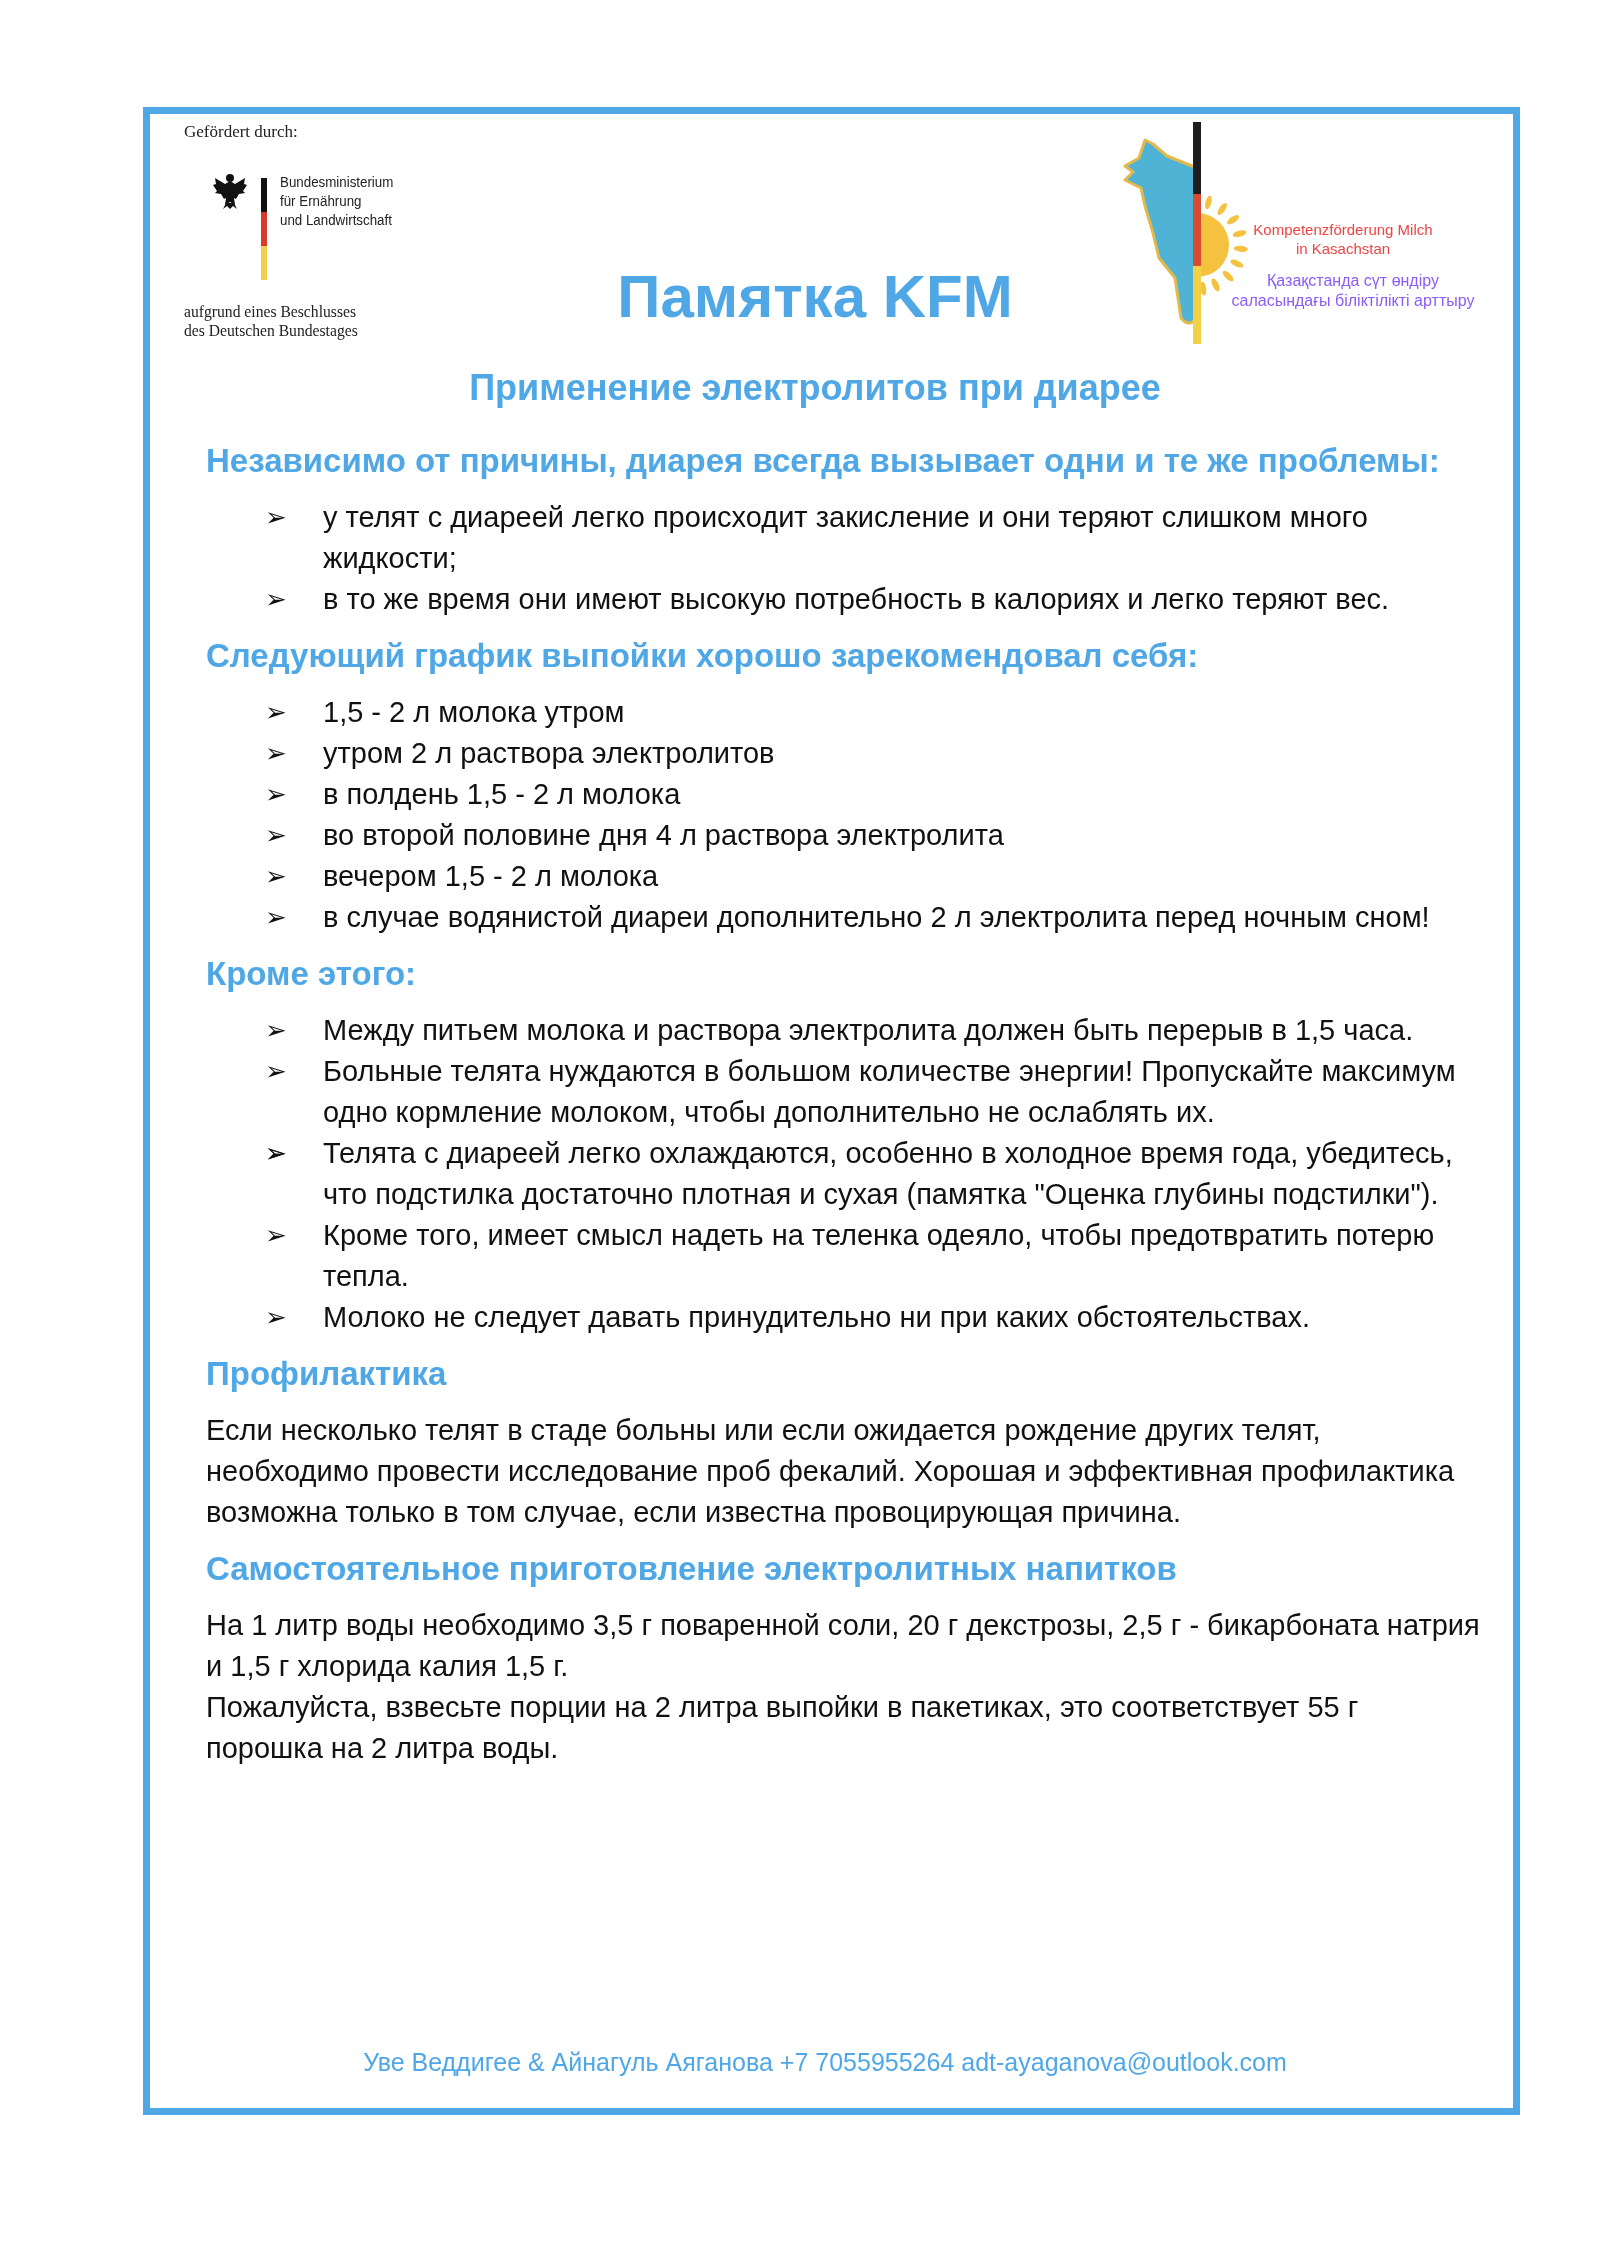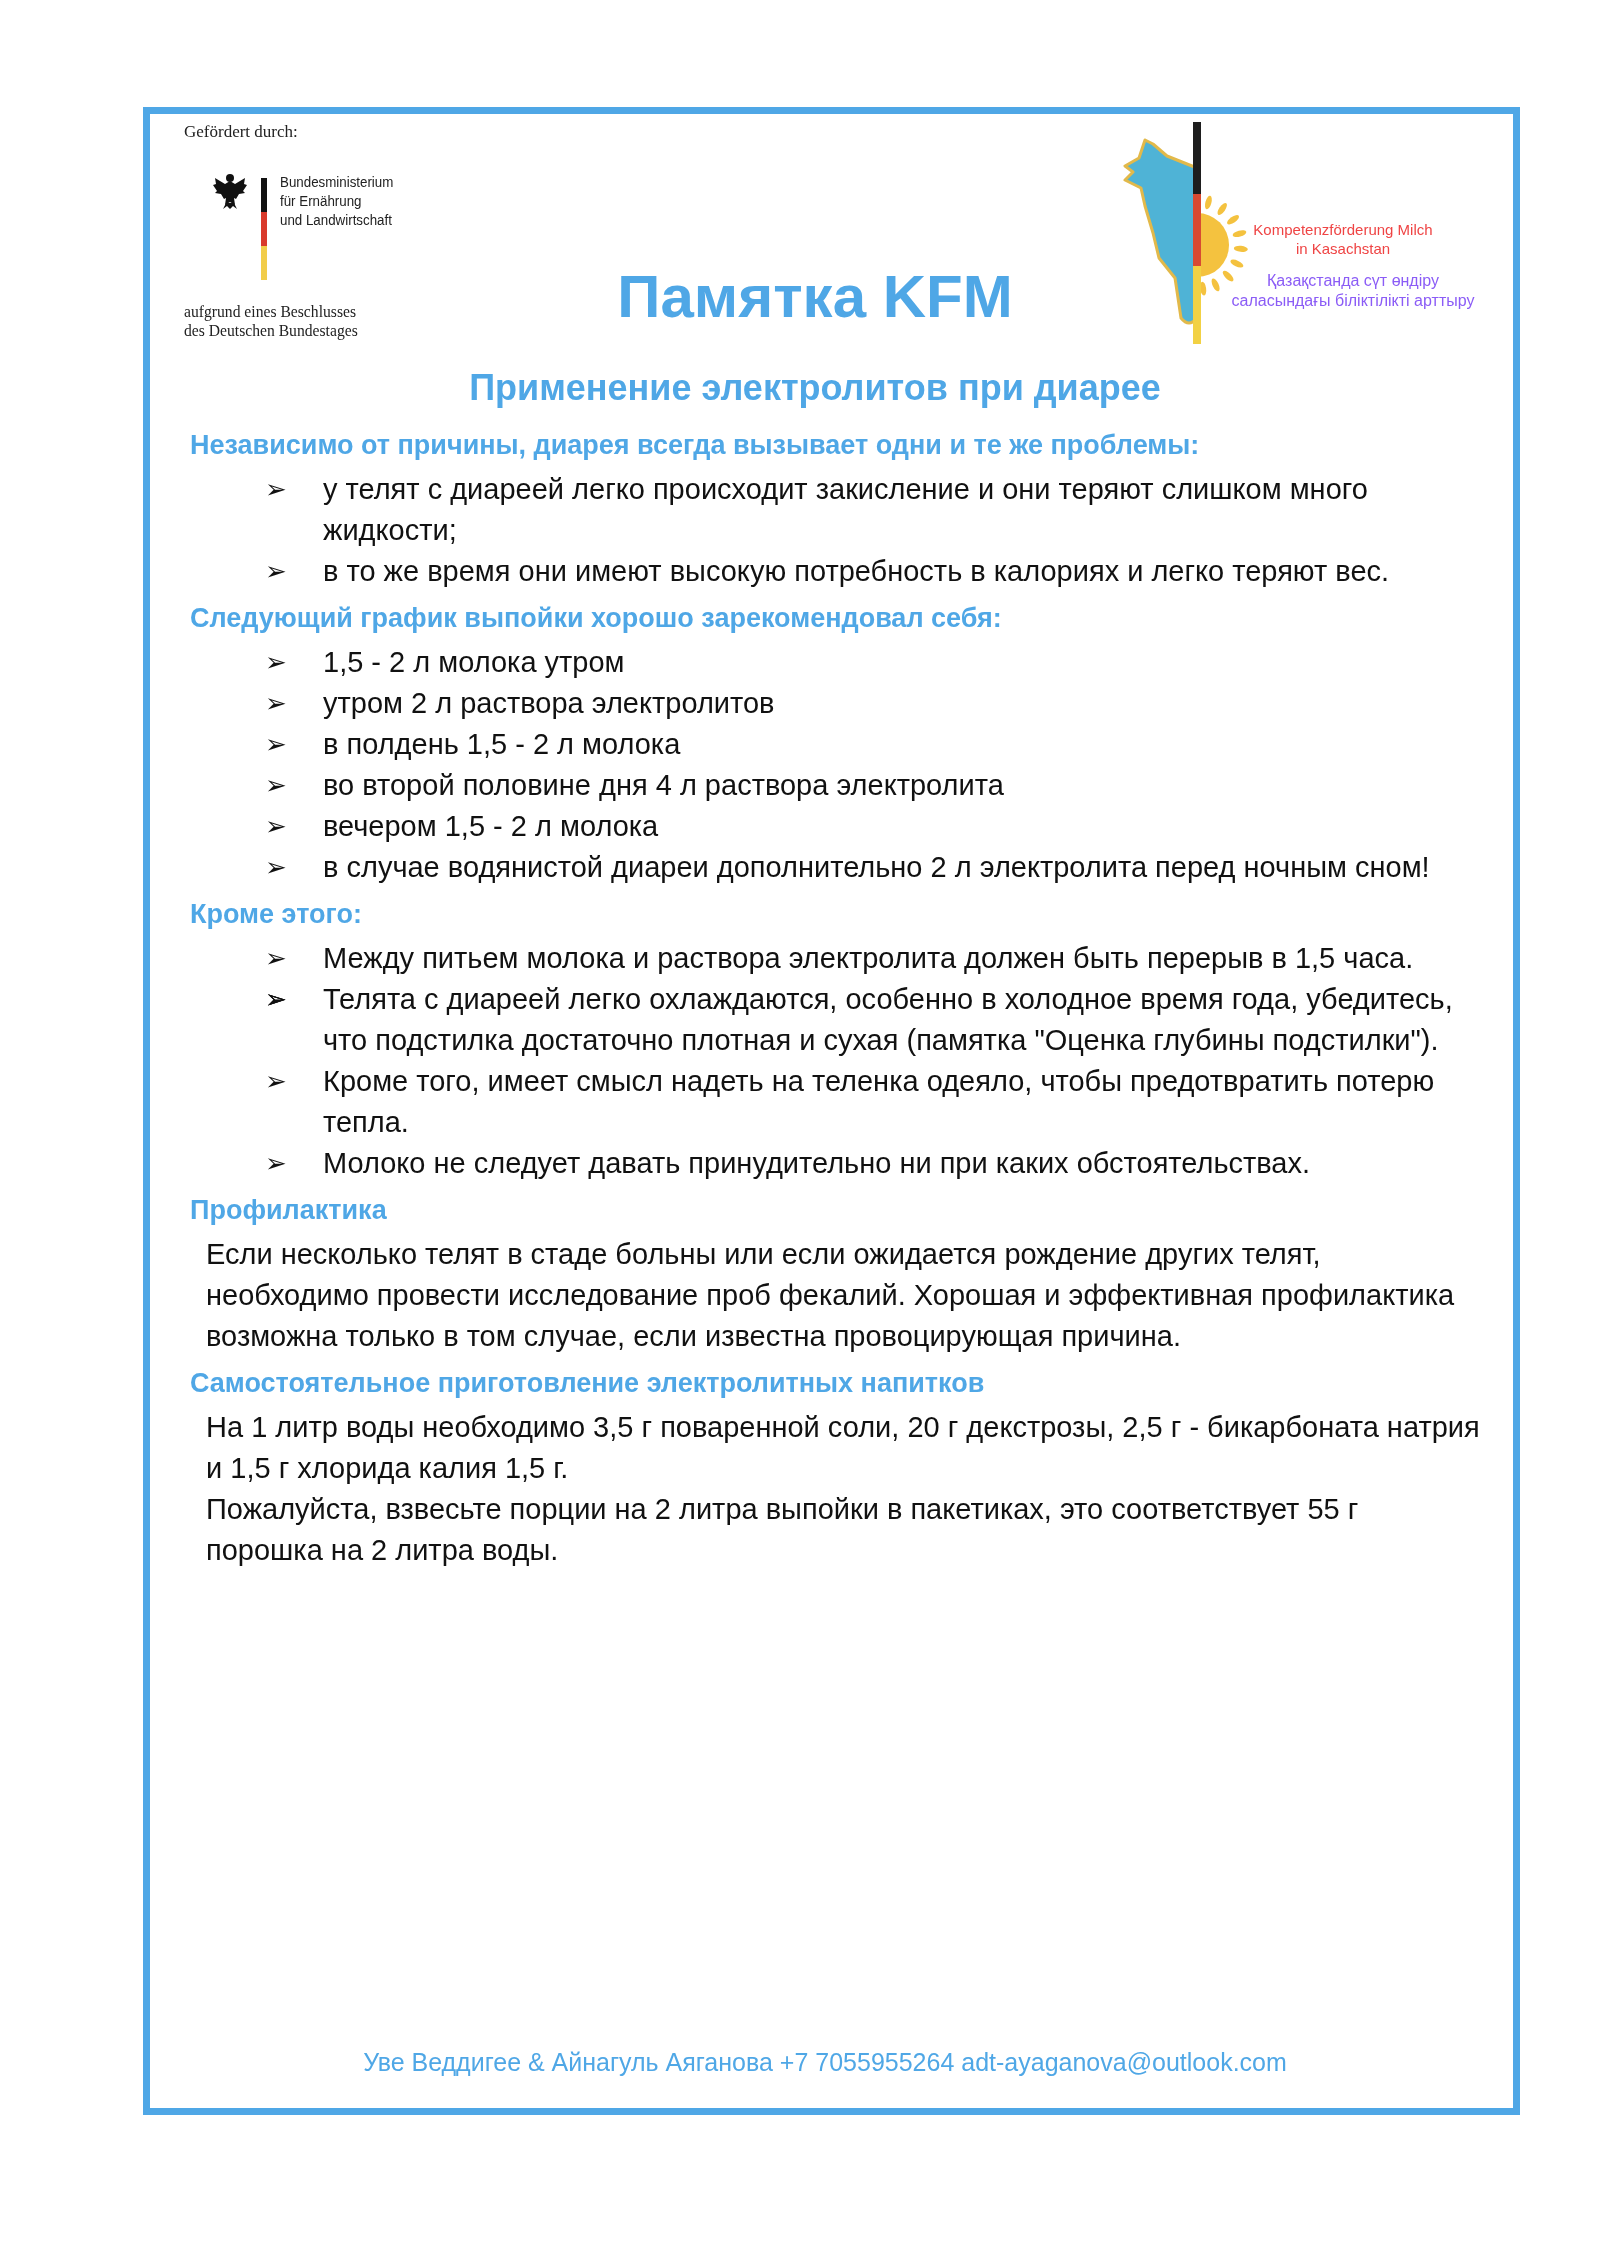--- a/index.html
+++ b/index.html
@@ -144,25 +144,25 @@
       font-weight: bold;
       color: #4fa7e6;
     }
     .content {
       position: absolute;
       left: 190px;
       top: 425px;
       width: 1290px;
     }
     .section-heading {
-      font-size: 27px;
+      font-size: 33px;
       font-weight: bold;
       color: #4fa7e6;
       line-height: 40px;
-      margin: 0;
+      margin: 16px;
     }
     ul.bullets {
       list-style: none;
       margin: 4px 0 4px 0;
       padding: 0;
     }
     ul.bullets li {
       position: relative;
       padding-left: 133px;
       font-size: 29px;
@@ -272,21 +272,21 @@
       <li><span class="arrow">➢</span><span class="txt">во второй половине дня 4 л раствора электролита</span></li>
       <li><span class="arrow">➢</span><span class="txt">вечером 1,5 - 2 л молока</span></li>
       <li><span class="arrow">➢</span><span class="txt">в случае водянистой диареи дополнительно 2 л электролита перед ночным сном!</span></li>
     </ul>
   </div>
 
   <div class="sec">
     <h2 class="section-heading">Кроме этого:</h2>
     <ul class="bullets">
       <li><span class="arrow">➢</span><span class="txt">Между питьем молока и раствора электролита должен быть перерыв в 1,5 часа.</span></li>
-      <li><span class="arrow">➢</span></li>
+      <li><span class="arrow">➢</span><span class="txt">Больные телята нуждаются в большом количестве энергии! Пропускайте максимум одно кормление молоком, чтобы дополнительно не ослаблять их.</span></li>
       <li><span class="arrow">➢</span></li>
       <li><span class="arrow">➢</span><span class="txt">Телята с диареей легко охлаждаются, особенно в холодное время года, убедитесь, что подстилка достаточно плотная и сухая (памятка "Оценка глубины подстилки").</span></li>
       <li><span class="arrow">➢</span><span class="txt">Кроме того, имеет смысл надеть на теленка одеяло, чтобы предотвратить потерю тепла.</span></li>
       <li><span class="arrow">➢</span><span class="txt">Молоко не следует давать принудительно ни при каких обстоятельствах.</span></li>
     </ul>
   </div>
 
   <div class="sec">
     <h2 class="section-heading">Профилактика</h2>
     <p class="para">Если несколько телят в стаде больны или если ожидается рождение других телят, необходимо провести исследование проб фекалий. Хорошая и эффективная профилактика возможна только в том случае, если известна провоцирующая причина.</p>

